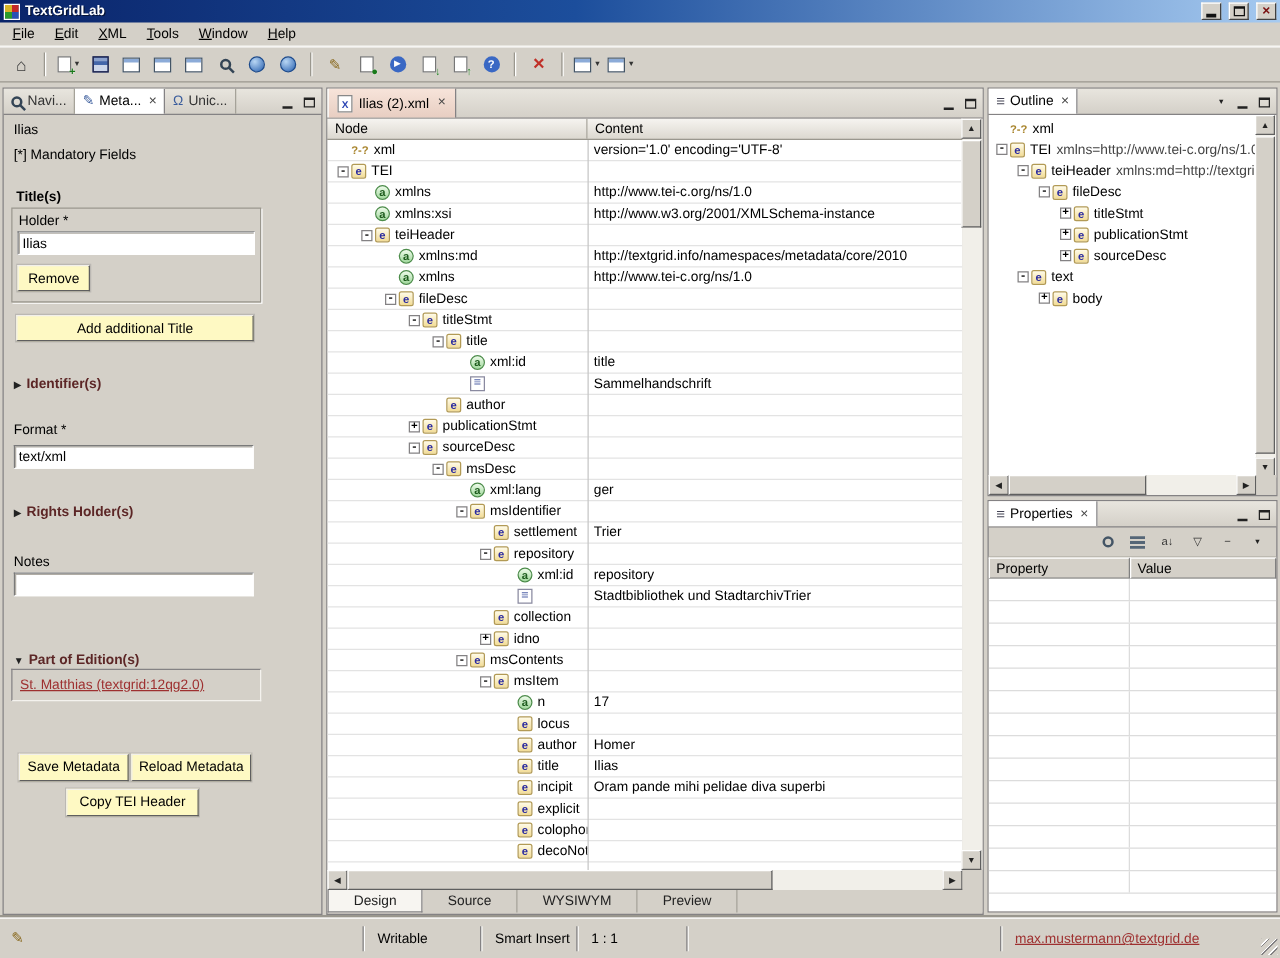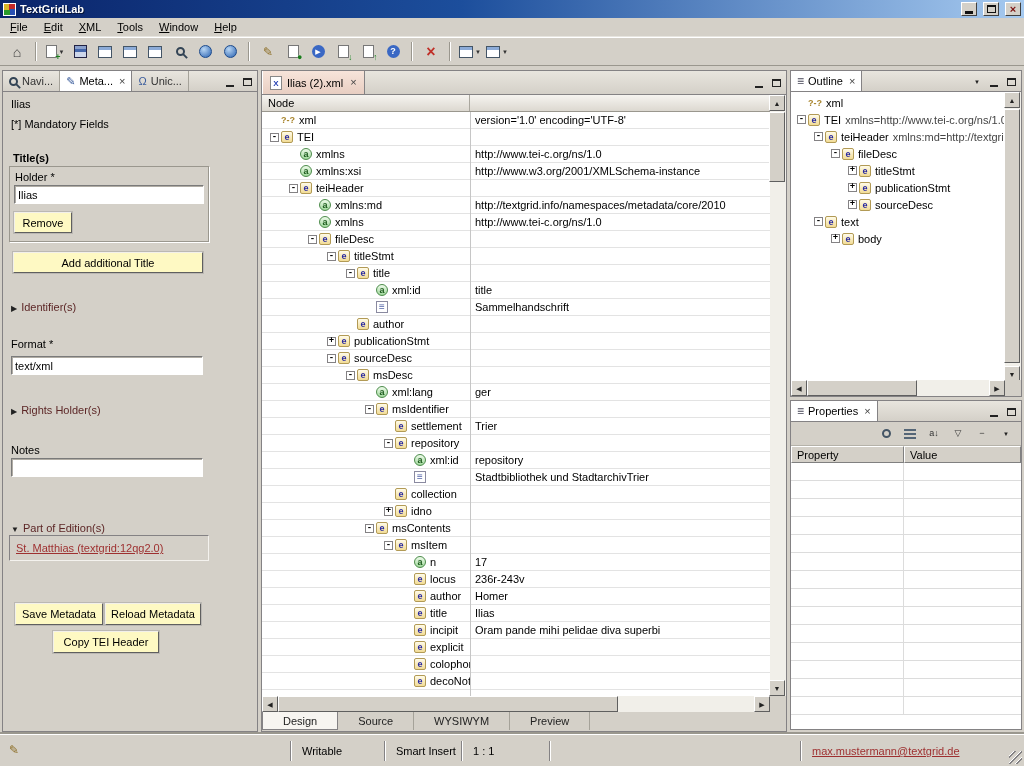--- a/index.html
+++ b/index.html
@@ -70,21 +70,21 @@
   .glyph-menu{font-size:6px;color:#222}
   .ico-xmlfile{width:12px;height:14px;background:#fff;border:1px solid #888;color:#2a44b4;
     font-weight:bold;font-size:8px;line-height:13px;text-align:center;flex:none}
   .ti-lines{font-size:12px;line-height:1;color:#445}
 
   
   #left-panel{left:2px;top:70px;width:256px;height:662px}
   #left-body{position:absolute;left:0;top:21px;right:0;bottom:0}
   .abs{position:absolute}
   .bold{font-weight:bold}
-  .sec-head{font-weight:normal;color:#5c2626}
+  .sec-head{font-weight:bold;color:#5c2626}
   .tri{font-size:8px;color:#222;margin-right:4px}
   .group-box{border:1px solid #9a978e;box-shadow:1px 1px 0 #fff}
   .txt{background:#fff;border:1px solid;border-color:#7a7a7a #fff #fff #7a7a7a;box-shadow:inset 1px 1px 0 #b0aca4;
     padding:0 3px;font:11px "Liberation Sans","DejaVu Sans",sans-serif}
   .btn{background:#fef9c3;border:1px solid;border-color:#f2f0ea #5f5f5f #5f5f5f #f2f0ea;box-shadow:0 0 0 1px #8a8a8a55;
     display:flex;align-items:center;justify-content:center;font:11px "Liberation Sans","DejaVu Sans",sans-serif}
   .mdlink{color:#9e3030;text-decoration:underline}
   .edition-box{border:1px solid;border-color:#848284 #f4f2ee #f4f2ee #848284;display:flex;align-items:center;padding:0 6px}
 
   
@@ -329,20 +329,21 @@
         <span class="pbtn">
             <span class="glyph-min"></span>
           </span>
         <span class="pbtn">
             <span class="glyph-max"></span>
           </span>
       </div>
     </div>
     <div id="thead">
       <span class="th" id="th-node">Node</span>
+      <span class="th" id="th-content">Content</span>
     </div>
     <div id="xml-rows">
         <div class="t-row">
           <div class="t-node" style="padding-left: 6px;">
             <span class="exp-slot"></span>
             <span class="ico-pi">?-?</span>
             <span class="nlabel">xml</span>
           </div>
           <div class="t-content">version='1.0' encoding='UTF-8'</div>
         </div>
@@ -579,21 +580,20 @@
             <span class="nlabel">n</span>
           </div>
           <div class="t-content">17</div>
         </div>
         <div class="t-row">
           <div class="t-node" style="padding-left: 139px;">
             <span class="exp-slot"></span>
             <span class="ico-e">e</span>
             <span class="nlabel">locus</span>
           </div>
-          <div class="t-content">236r-243v</div>
         </div>
         <div class="t-row">
           <div class="t-node" style="padding-left: 139px;">
             <span class="exp-slot"></span>
             <span class="ico-e">e</span>
             <span class="nlabel">author</span>
           </div>
           <div class="t-content">Homer</div>
         </div>
         <div class="t-row">

